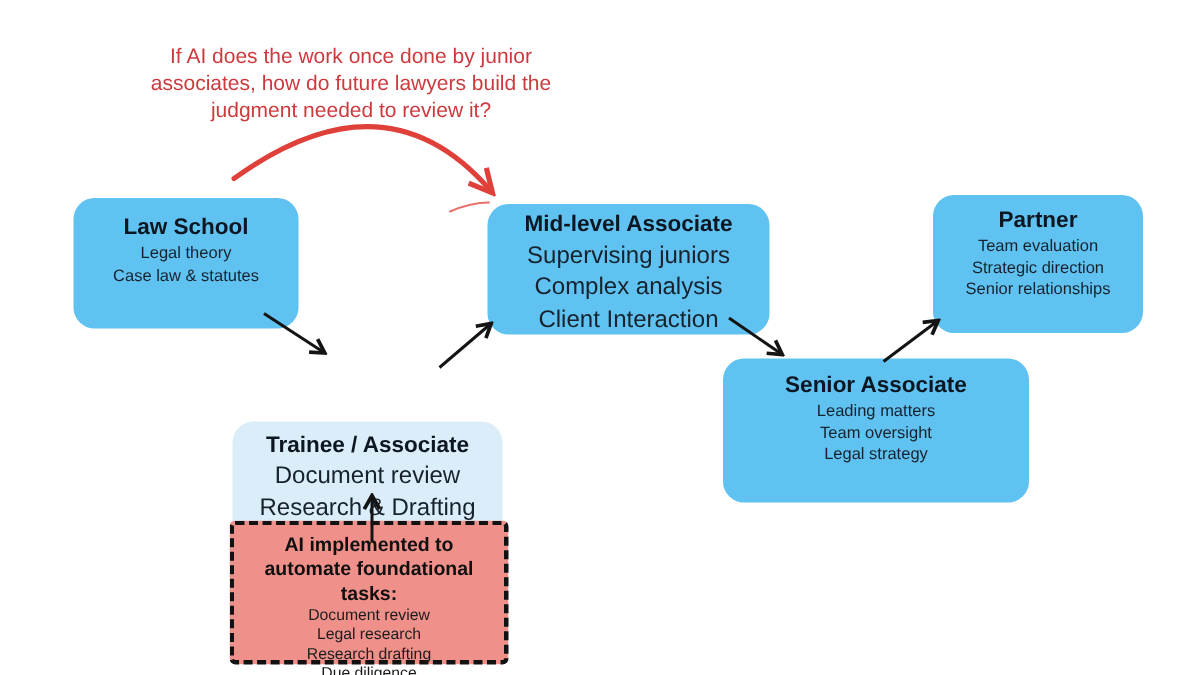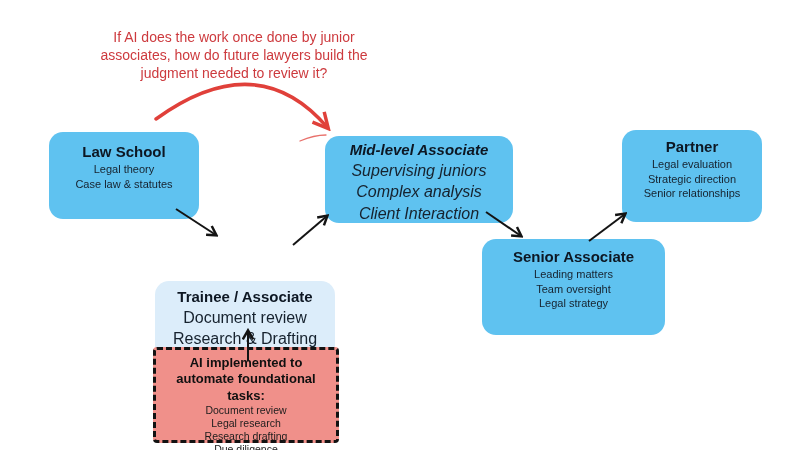--- a/index.html
+++ b/index.html
@@ -41,24 +41,24 @@
     font-size:15px;
     color:#0d1723;
     line-height:1.25;
   }
   .stage-item{
     font-size:11px;
     line-height:1.35;
     color:var(--text-dark);
   }
   #box-law-school   { left:49px;  top:132px; width:150px; height:87px; padding-top:11px; }
-  #box-mid-level    { left:325px; top:136px; width:188px; height:87px; padding-top:5px;font-style:italic; }
+  #box-mid-level    { left:325px; top:136px; width:188px; height:87px; padding-top:5px; }
   #box-partner      { left:622px; top:130px; width:140px; height:92px; padding-top:8px; }
   #box-trainee      { left:155px; top:238px; width:180px; height:92px; padding-top:7px; }
-  #box-senior       { left:482px; top:239px; width:183px; height:96px; padding-top:9px; }
+  #box-senior       { left:482px; top:239px; width:204px; height:96px; padding-top:9px; }
   #box-mid-level .stage-item,
   #box-trainee .stage-item{ font-size:16px; }
   .ai-box{
     position:absolute;
     left:153px; top:347px; width:186px; height:96px;
     background:var(--ai-red);
     border:3px dashed #121212;
     border-radius:4px;
     text-align:center;
     padding-top:5px;
@@ -116,21 +116,21 @@
 
 <div class="stage" id="box-senior">
   <div class="stage-title">Senior Associate</div>
   <div class="stage-item">Leading matters</div>
   <div class="stage-item">Team oversight</div>
   <div class="stage-item">Legal strategy</div>
 </div>
 
 <div class="stage" id="box-partner">
   <div class="stage-title">Partner</div>
-  <div class="stage-item">Legal evaluation</div>
+  <div class="stage-item">Team evaluation</div>
   <div class="stage-item">Strategic direction</div>
   <div class="stage-item">Senior relationships</div>
 </div>
 
 <div class="ai-box">
   <div class="ai-title">AI implemented to automate foundational tasks:</div>
   <div class="ai-item">Document review</div>
   <div class="ai-item">Legal research</div>
   <div class="ai-item">Research drafting</div>
   <div class="ai-item">Due diligence</div>

